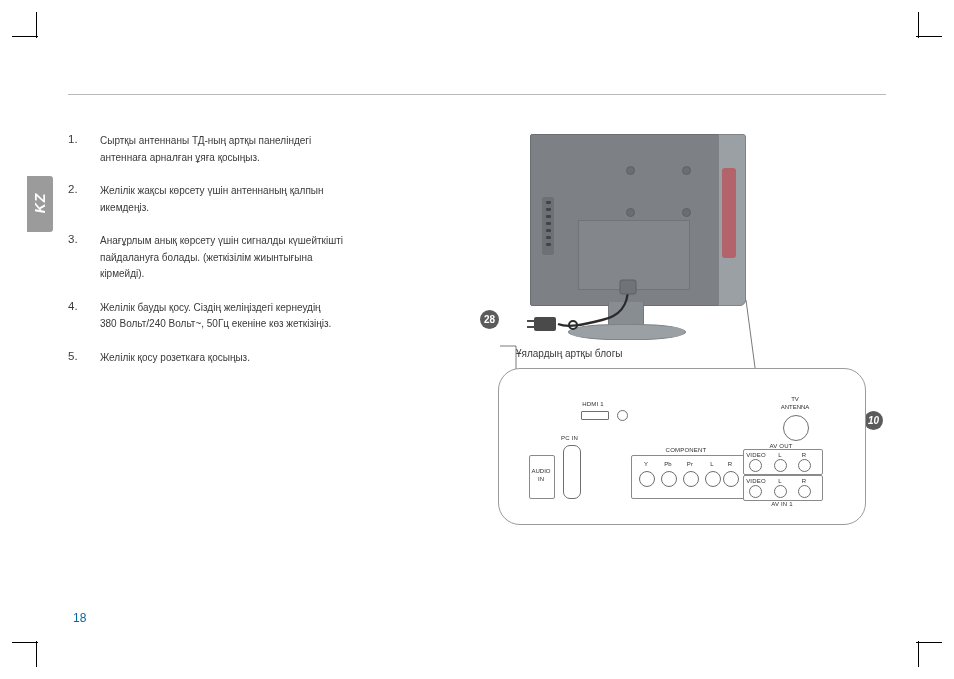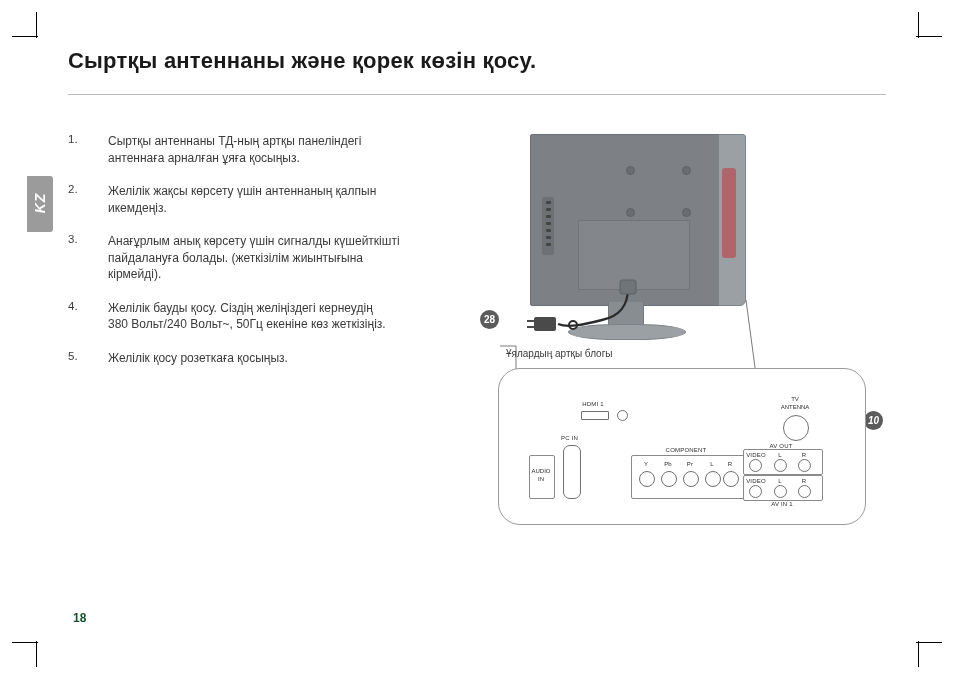--- a/index.html
+++ b/index.html
@@ -88,35 +88,34 @@
   }
   .step-num {
     position: absolute;
     left: 0;
     top: 0;
     width: 22px;
     font-size: 11.5px;
     color: #3a3a3a;
   }
   .step-text {
-    margin-left: 40px;
-    font-size: 12px;
+    margin-left: 32px;
+    font-size: 10px;
     line-height: 16.5px;
     color: #3a3a3a;
     white-space: pre-line;
   }
 
   
   .page-num {
     position: absolute;
     left: 73px;
     top: 611px;
     font-size: 12px;
-    color: #14532d;
-    font-weight: bold;
+    color: #0369a1;
   }
 
   
   .illus {
     position: absolute;
     left: 460px;
     top: 120px;
     width: 440px;
     height: 430px;
   }
@@ -241,21 +240,21 @@
     background: #5b5b5b;
     color: #fff;
     font-size: 10px;
     font-weight: bold;
     text-align: center;
     line-height: 19px;
   }
 
   .jack-caption {
     position: absolute;
-    left: 46px;
+    left: 56px;
     top: 228px;
     font-size: 10px;
     color: #3a3a3a;
   }
 
   
   .jackbox {
     position: absolute;
     left: 38px;
     top: 248px;
@@ -320,21 +319,20 @@
 
   <div class="crop v" style="left:36px;  top:12px;"></div>
   <div class="crop h" style="left:12px;  top:36px;"></div>
   <div class="crop v" style="left:918px; top:12px;"></div>
   <div class="crop h" style="left:916px; top:36px;"></div>
   <div class="crop v" style="left:36px;  top:641px;"></div>
   <div class="crop h" style="left:12px;  top:642px;"></div>
   <div class="crop v" style="left:918px; top:641px;"></div>
   <div class="crop h" style="left:916px; top:642px;"></div>
 
-  <div class="title">Сыртқы антеннаны және қорек көзін қосу.</div>
   <div class="title-rule"></div>
 
   <div class="side-tab">
     <span>KZ</span>
   </div>
 
   <div class="steps">
     <div class="step">
       <div class="step-num">1.</div>
       <div class="step-text">Сыртқы антеннаны ТД-ның артқы панеліндегі

